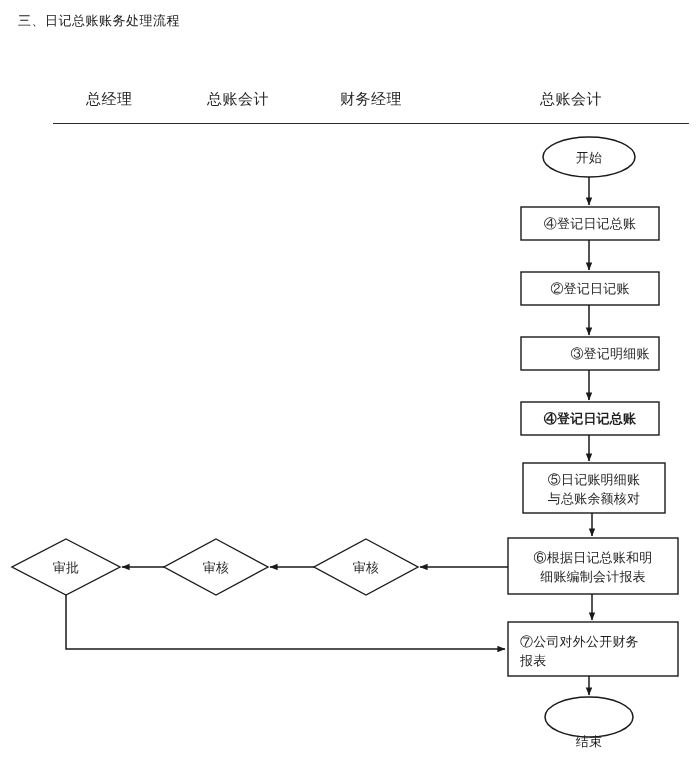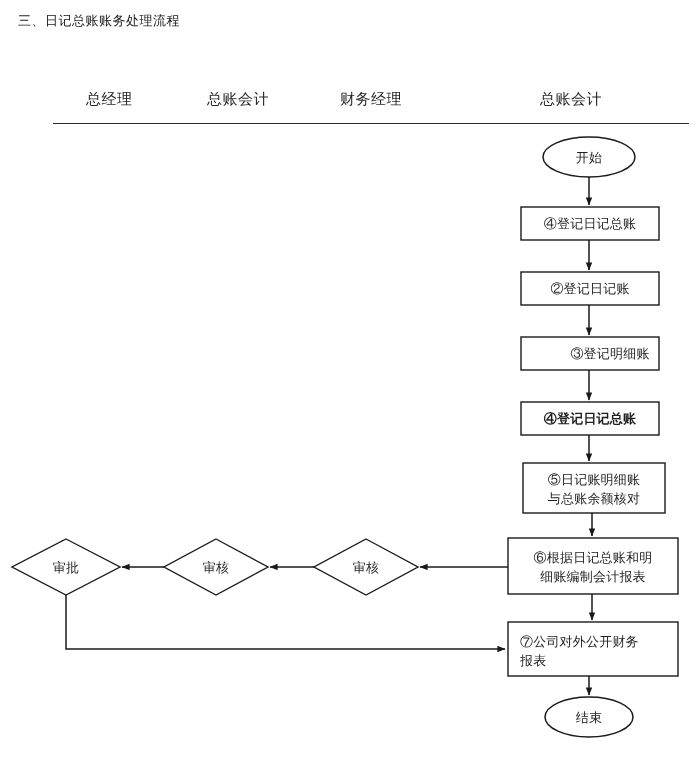--- a/index.html
+++ b/index.html
@@ -140,15 +140,15 @@
 
   <div class="node-label leftish" style="left:520px; top:632px; width:158px;">⑦公司对外公开财务
 报表</div>
 
   <div class="node-label centered" style="left:320px; top:558px; width:92px;">审核</div>
 
   <div class="node-label centered" style="left:170px; top:558px; width:92px;">审核</div>
 
   <div class="node-label centered" style="left:20px; top:558px; width:92px;">审批</div>
 
-  <div class="node-label centered" style="left:543px; top:708px; width:92px;">结束</div>
+  <div class="node-label centered" style="left:543px; top:732px; width:92px;">结束</div>
 
 </div>
 
 </body></html>

